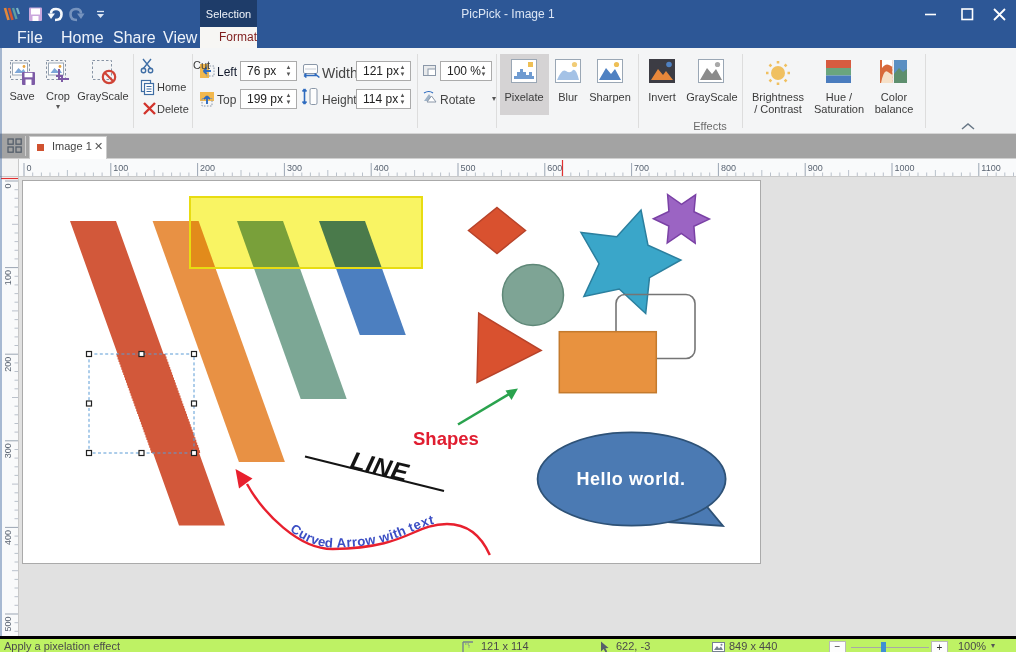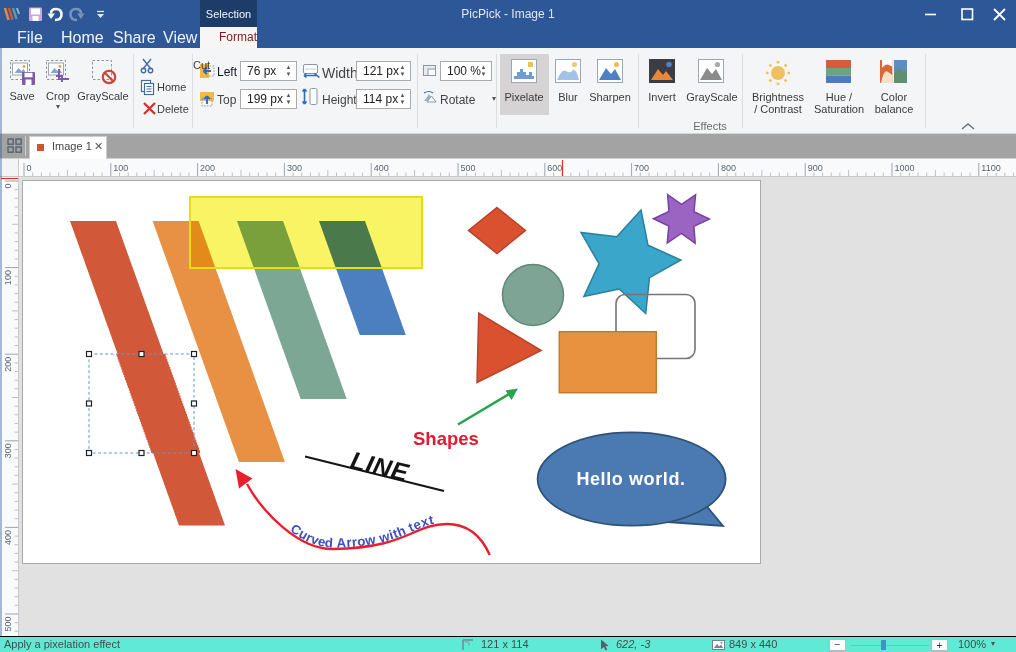--- a/index.html
+++ b/index.html
@@ -25,21 +25,21 @@
 #docbar { left:0; top:134px; width:1016px; height:25px; background:#a3a3a3; border-bottom:1px solid #d0d0d0;}
 #doctab { position:absolute; left:29px; top:2px; width:78px; height:23px; background:#fff; border:1px solid #cccccc; border-bottom:none; }
 
 #corner { left:0; top:159px; width:19px; height:18px; background:#f4f4f4; border-right:1px solid #c9c9c9; border-bottom:1px solid #c9c9c9; }
 #hruler { left:19px; top:159px; width:997px; height:18px; background:#f9fafb; border-bottom:1px solid #c9c9c9; }
 #vruler { left:0; top:177px; width:19px; height:459px; background:#f9fafb; border-right:1px solid #c9c9c9; }
 
 #canvas { left:20px; top:177px; width:996px; height:459px; background:#e1e1e1; }
 #image { position:absolute; left:3px; top:4px; width:737px; height:382px; background:#ffffff; outline:1px solid #aaaaaa; }
 
-#status { left:0; top:636px; width:1016px; height:16px; background:#5eead4; border-top:1px solid #000000; font-size:11px; color:#4a4a4a; }
+#status { left:0; top:636px; width:1016px; height:16px; background:#bef264; border-top:3px solid #000000; font-size:11px; color:#4a4a4a; }
 </style>
 </head>
 <body>
 <div class="abs" id="titlebar"></div>
 <div class="abs" id="title">PicPick - Image 1</div>
 <div class="abs" id="tabrow">
   <div class="rtab" style="left:17px;">File</div>
   <div class="rtab" style="left:61px;">Home</div>
   <div class="rtab" style="left:113px;">Share</div>
   <div class="rtab" style="left:163px;">View</div>
@@ -531,21 +531,21 @@
 <div class="abs" id="status">
   <div style="position:absolute;left:4px;top:1px;">Apply a pixelation effect</div>
   <svg style="position:absolute;left:462px;top:2px;" width="12" height="12" viewBox="0 0 12 12">
     <path d="M1,1 V11 M1,1 H11" stroke="#76828f" stroke-width="1.4" fill="none"></path>
     <path d="M3,3 h4 v4" stroke="#76828f" stroke-width="1" fill="none" stroke-dasharray="1.5 1"></path>
   </svg>
   <div style="position:absolute;left:481px;top:1px;">121 x 114</div>
   <svg style="position:absolute;left:599px;top:2px;" width="11" height="12" viewBox="0 0 11 12">
     <path d="M2,0.5 L2,10.5 L4.6,8 L6.6,11.5 L8.2,10.5 L6.4,7.2 L9.6,7 Z" fill="#565f6a"></path>
   </svg>
-  <div style="position:absolute;left:616px;top:1px;font-style:italic;">622, -3</div>
+  <div style="position:absolute;left:616px;top:1px;">622, -3</div>
   <svg style="position:absolute;left:712px;top:2px;" width="13" height="12" viewBox="0 0 13 12">
     <rect x="0.5" y="1.5" width="12" height="9" fill="#fff" stroke="#76828f" stroke-width="1"></rect>
     <path d="M2,9 L5,5 L7,7.5 L9,5.5 L11,9 Z" fill="#76828f"></path>
     <circle cx="9.5" cy="3.8" r="1" fill="#76828f"></circle>
   </svg>
   <div style="position:absolute;left:729px;top:1px;">849 x 440</div>
   <div style="position:absolute;left:829px;top:2px;width:17px;height:12px;background:#fdfdfd;border:1px solid #b9b9b9;text-align:center;line-height:10px;font-size:10px;color:#333;">−</div>
   <div style="position:absolute;left:851px;top:7.5px;width:78px;height:1.5px;background:#a8a8a8;"></div>
   <div style="position:absolute;left:881px;top:3px;width:5px;height:10px;background:#3f8fd4;"></div>
   <div style="position:absolute;left:931px;top:2px;width:17px;height:12px;background:#fdfdfd;border:1px solid #b9b9b9;text-align:center;line-height:11px;font-size:10px;color:#333;">+</div>

